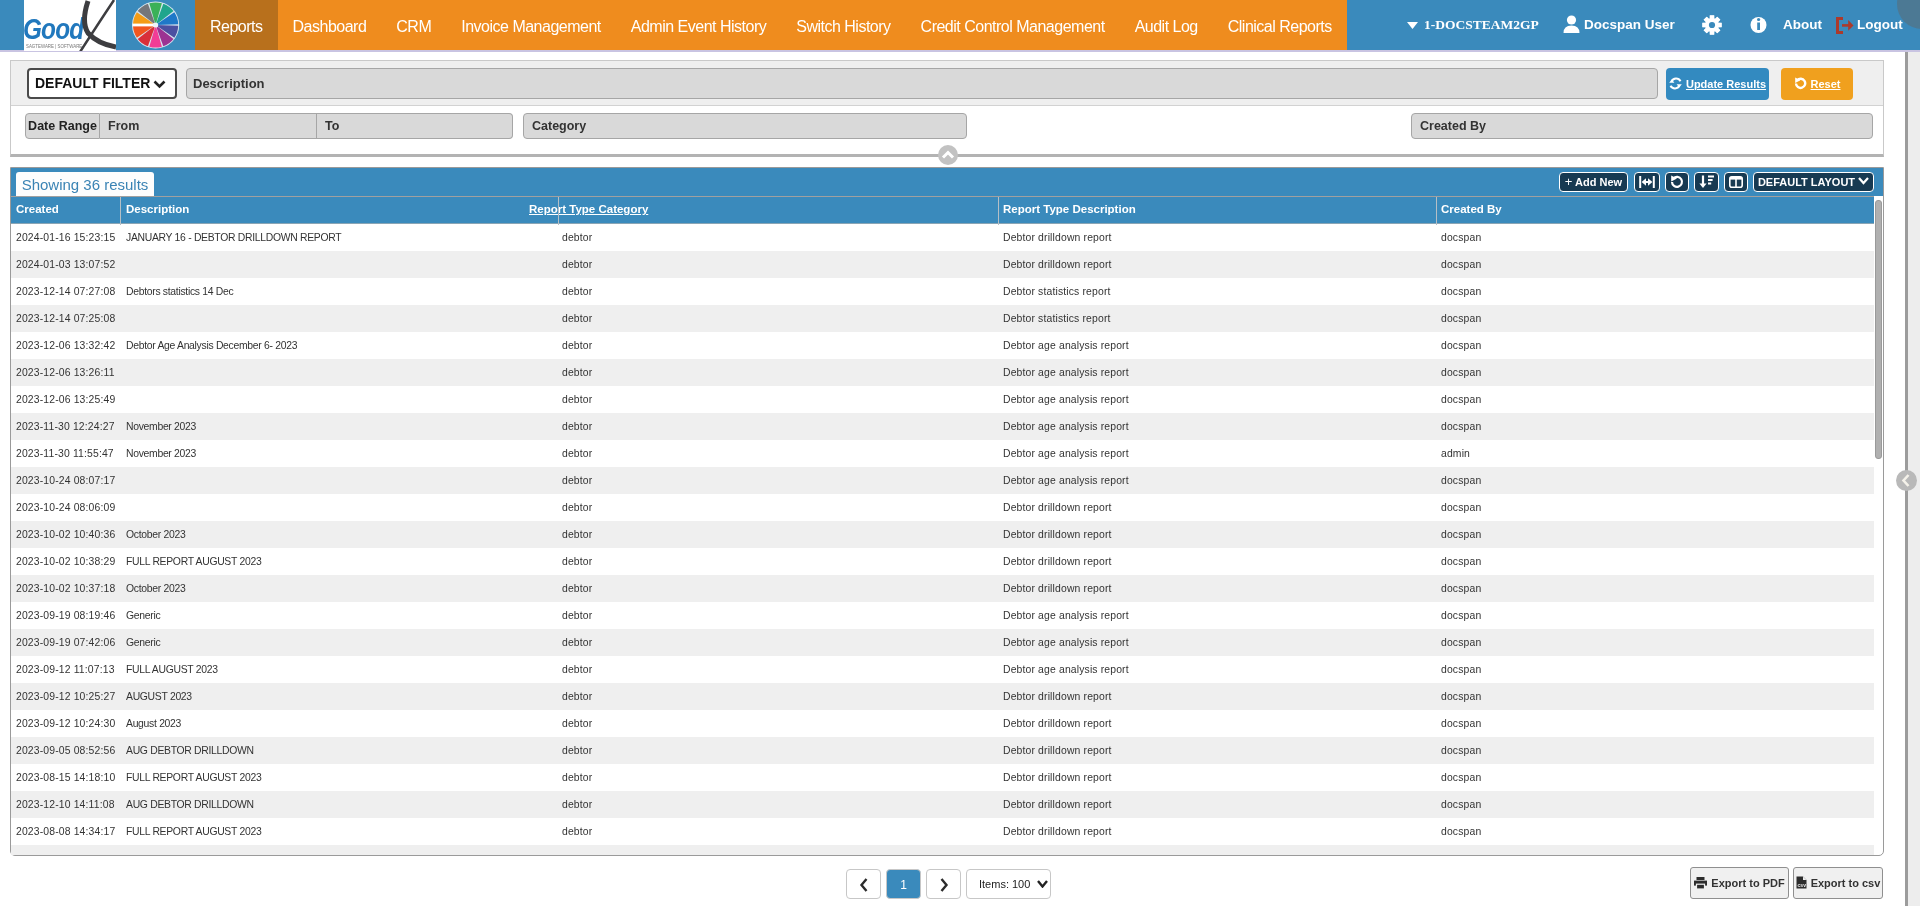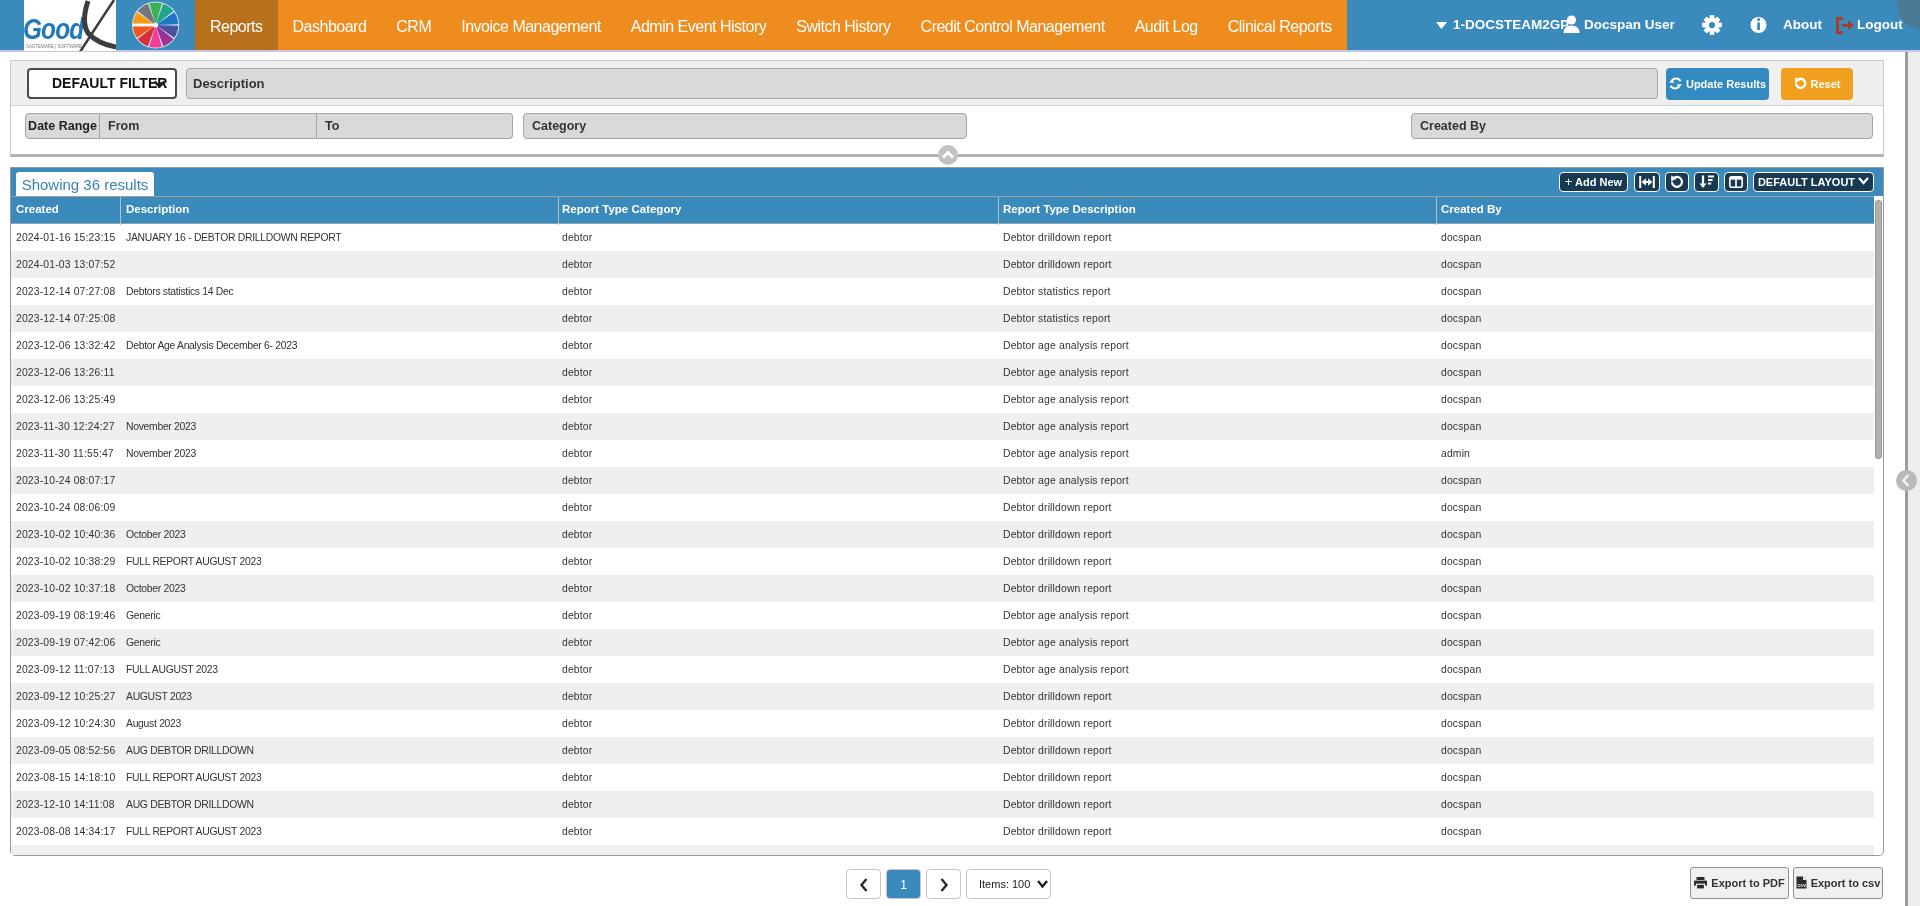--- a/index.html
+++ b/index.html
@@ -14,24 +14,24 @@
 #logo-sub { position:absolute; left:2px; top:42.5px; font-size:5.5px; color:#777; transform:scaleX(0.8); transform-origin:0 0; white-space:nowrap; }
 #orange-strip { position:absolute; left:195px; top:0; height:50px; background:#ef8c1e; display:flex; }
 .nav-item { height:50px; line-height:53px; padding:0 15px; color:#fff; font-size:16px; letter-spacing:-0.5px; white-space:nowrap; }
 .nav-item.active { background:#b8701c; }
 .nav-right { position:absolute; top:0; height:50px; line-height:50px; color:#fff; font-size:13.5px; font-weight:bold; white-space:nowrap; }
 #corner-circle { position:absolute; left:1897px; top:-21px; width:50px; height:50px; border-radius:50%; background:rgba(100,100,100,0.45); }
 
 
 #fpanel { position:absolute; left:10px; top:60px; width:1874px; height:97px; background:#fff; border:1px solid #c9c9c9; border-bottom:3px solid #b3b3b3; }
 #frow1 { position:absolute; left:0; top:0; width:100%; height:45px; background:#efefef; border-bottom:1px solid #d2d2d2; }
-#fselect { position:absolute; left:16px; top:7px; width:150px; height:31px; background:#fff; border:2px solid #4a4a4a; border-radius:4px; font-weight:bold; font-size:14px; color:#111; line-height:27px; padding-left:23px; }
+#fselect { position:absolute; left:16px; top:7px; width:150px; height:31px; background:#fff; border:2px solid #4a4a4a; border-radius:4px; font-weight:bold; font-size:14px; color:#111; line-height:27px; padding-left:6px; }
 .ginput { position:absolute; background:#d9d9d9; border:1px solid #a6a6a6; color:#333; font-weight:bold; }
 #fdesc { left:175px; top:7px; width:1472px; height:31px; border-radius:4px; font-size:13px; line-height:29px; padding-left:6px; }
-.fbtn { position:absolute; top:7px; height:32px; border-radius:4px; color:#fff; font-weight:bold; font-size:11px; line-height:32px; text-align:center; }
+.fbtn { position:absolute; top:7px; height:32px; border-radius:4px; color:#fff; font-weight:bold; font-size:11px; line-height:32px; text-align:center;text-decoration:underline; }
 #fupdate { left:1655px; width:103px; background:#338ac0; }
 #freset  { left:1770px; width:72px;  background:#f0a01e; }
 #frow2 { position:absolute; left:0; top:46px; width:100%; height:47px; background:#fff; }
 .r2 { top:6px; height:26px; font-size:12.5px; line-height:24px; padding-left:8px; }
 #flab  { left:14px;  width:75px;  border-radius:4px 0 0 4px; color:#222; white-space:nowrap; padding-left:0; text-align:center; }
 #ffrom { left:89px;  width:217px; border-left:none; }
 #fto   { left:306px; width:196px; border-left:none; border-radius:0 4px 4px 0; }
 #fcat  { left:512px; width:444px; border-radius:4px; }
 #ftype { left:970px; width:420px; border-radius:4px; }
 #fcby  { left:1400px; width:462px; border-radius:4px; }
@@ -96,21 +96,21 @@
   <div class="nav-item active">Reports</div>
   <div class="nav-item">Dashboard</div>
   <div class="nav-item">CRM</div>
   <div class="nav-item">Invoice Management</div>
   <div class="nav-item">Admin Event History</div>
   <div class="nav-item">Switch History</div>
   <div class="nav-item">Credit Control Management</div>
   <div class="nav-item">Audit Log</div>
   <div class="nav-item">Clinical Reports</div>
 </div>
-<div class="nav-right" style="left:1435px;">
+<div class="nav-right" style="left:1406px;font-family:Liberation Serif, serif;">
   <svg width="13" height="50" style="vertical-align:top;">
       <polygon points="1,22 12,22 6.5,29" fill="#fff"></polygon>
     </svg><span style="margin-left:5px;">1-DOCSTEAM2GP</span>
 </div>
 <div class="nav-right" style="left:1563px;">
   <svg width="17" height="50" style="vertical-align:top;">
       <circle cx="8.5" cy="20" r="4.6" fill="#fff"></circle>
       <path d="M0.5,33 Q0.5,25.5 8.5,25.5 Q16.5,25.5 16.5,33 Z" fill="#fff"></path>
     </svg><span style="margin-left:4px;">Docspan User</span>
 </div>
@@ -211,21 +211,21 @@
           <rect x="1" y="1" width="12" height="2.6" fill="#fff"></rect>
           <line x1="7" y1="1" x2="7" y2="11" stroke="#fff" stroke-width="1.6"></line>
         </svg></div>
     <div class="bbtn" style="left:1742px; width:121px;">DEFAULT LAYOUT <svg width="11" height="8" style="vertical-align:1px;">
           <path d="M1,1 L5.5,6 L10,1" stroke="#fff" stroke-width="2.2" fill="none"></path>
         </svg></div>
   </div>
   <div id="thead">
     <span style="left:5px;">Created</span>
     <span style="left:115px;">Description</span>
-    <span style="left:551px;">Report Type Category</span>
+    <span style="left:518px;text-decoration:underline;">Report Type Category</span>
     <span style="left:992px;">Report Type Description</span>
     <span style="left:1430px;">Created By</span>
     <div class="sep" style="left:109px;"></div>
     <div class="sep" style="left:547px;"></div>
     <div class="sep" style="left:987px;"></div>
     <div class="sep" style="left:1425px;"></div>
   </div>
   <div id="rows">
 <div class="row">
         <span class="c1">2024-01-16 15:23:15</span>

